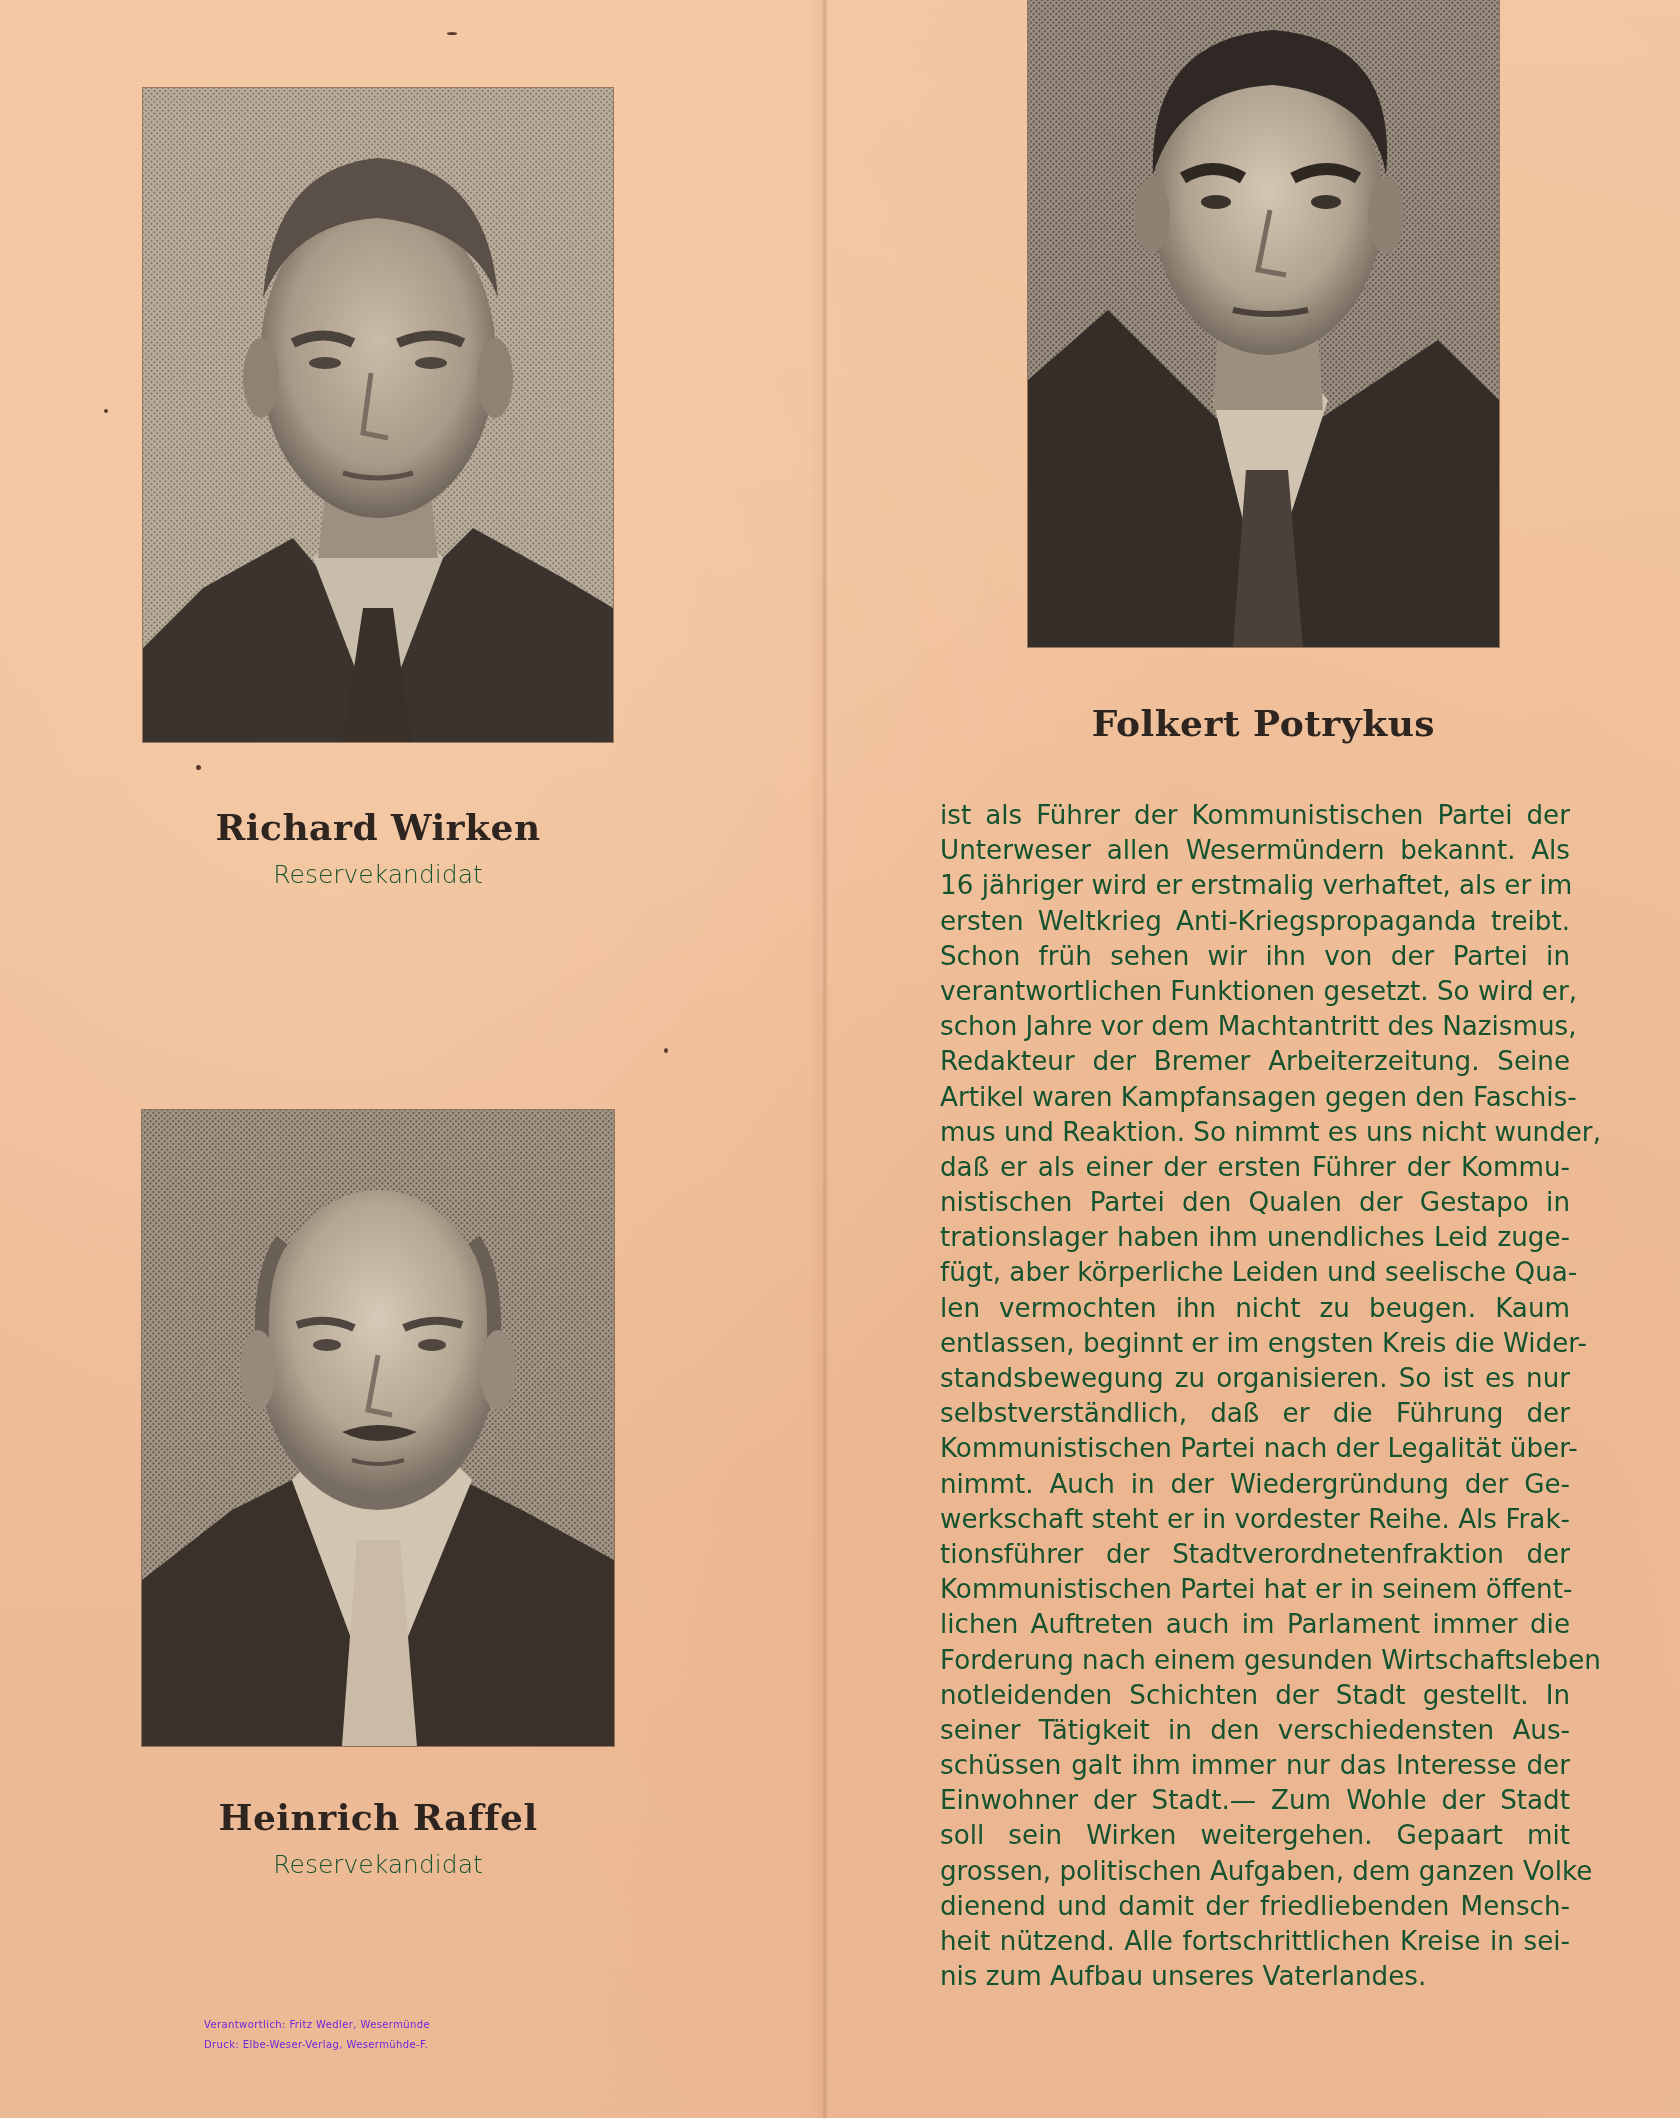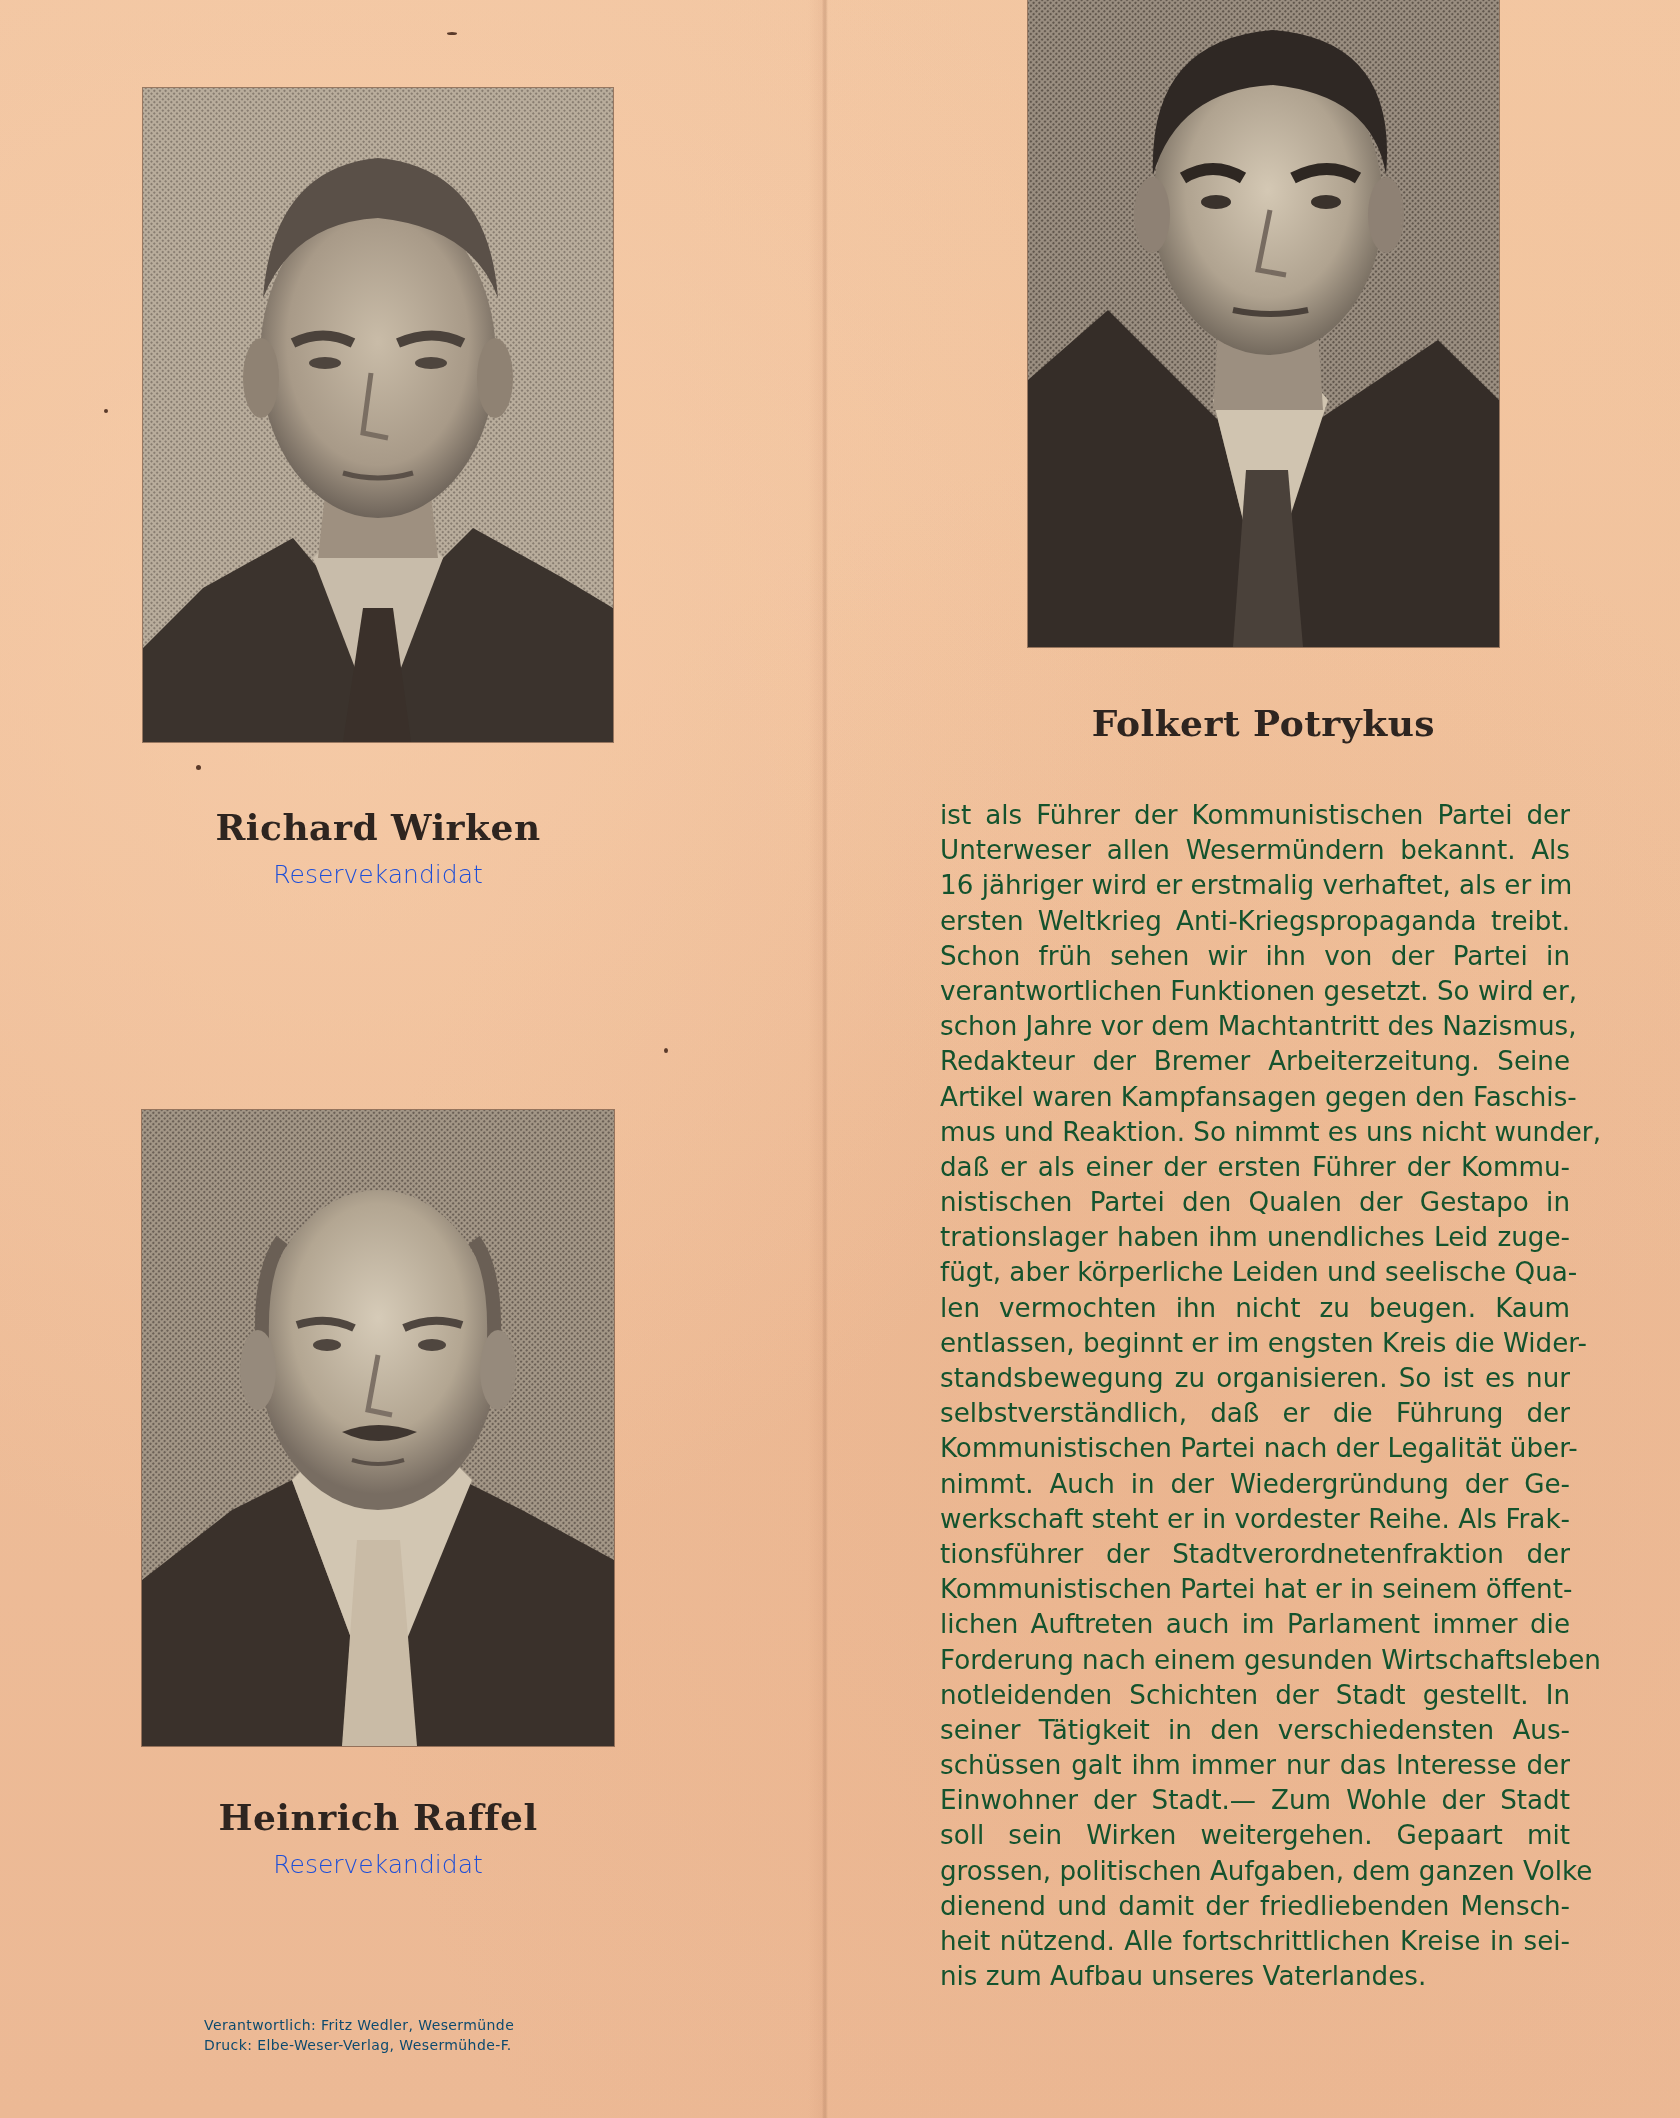--- a/index.html
+++ b/index.html
@@ -42,21 +42,21 @@
       font-family: "DejaVu Serif", serif;
       font-weight: bold;
       color: #2e2520;
       text-align: center;
       letter-spacing: 0.5px;
     }
     .subtitle {
       position: absolute;
       font-family: "DejaVu Sans", sans-serif;
       font-weight: 300;
-      color: #1d4ed8;
+      color: #14532d;
       text-align: center;
     }
     .bio {
       position: absolute;
       left: 940px;
       top: 798px;
       width: 630px;
       font-family: "DejaVu Sans", sans-serif;
       font-size: 26.2px;
       line-height: 35.2px;
@@ -69,23 +69,23 @@
       white-space: nowrap;
       height: 35.2px;
       overflow: visible;
     }
     .bio-line.last { text-align-last: left; }
     .imprint {
       position: absolute;
       left: 204px;
       top: 2015px;
       font-family: "DejaVu Sans", sans-serif;
-      font-size: 14px;
+      font-size: 10px;
       line-height: 20px;
-      color: #0c4a6e;
+      color: #6d28d9;
       letter-spacing: 0.4px;
     }
     .imprint span { display: block; }
   </style>
 </head>
 <body>
 
 <div class="fold-line left-shade"></div>
 <div class="fold-line"></div>
 <div class="speck" style="left:447px;top:32px;width:10px;height:3px;"></div>

